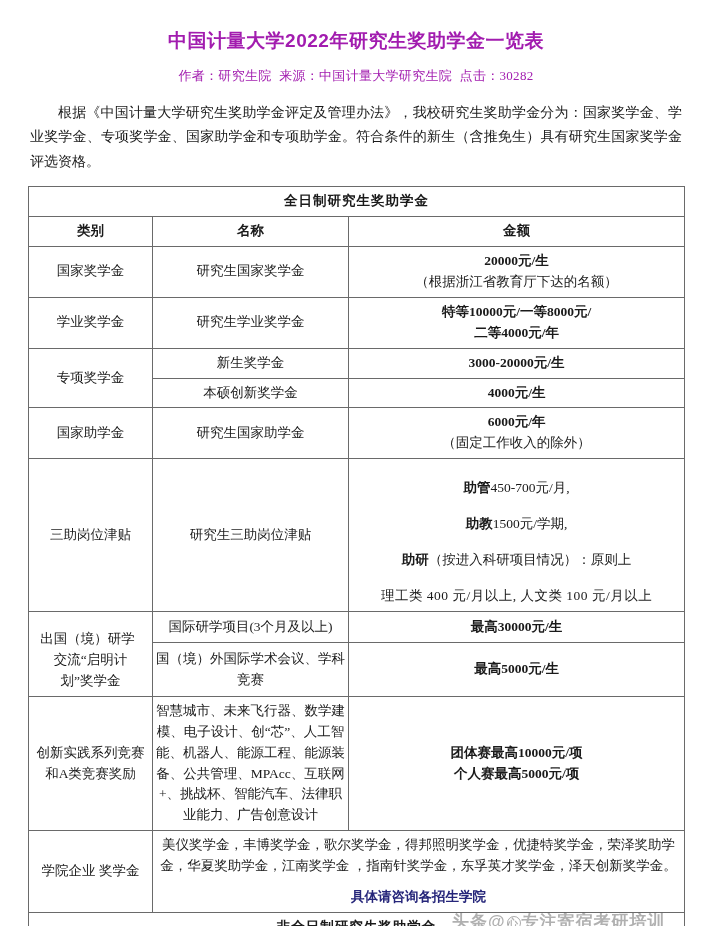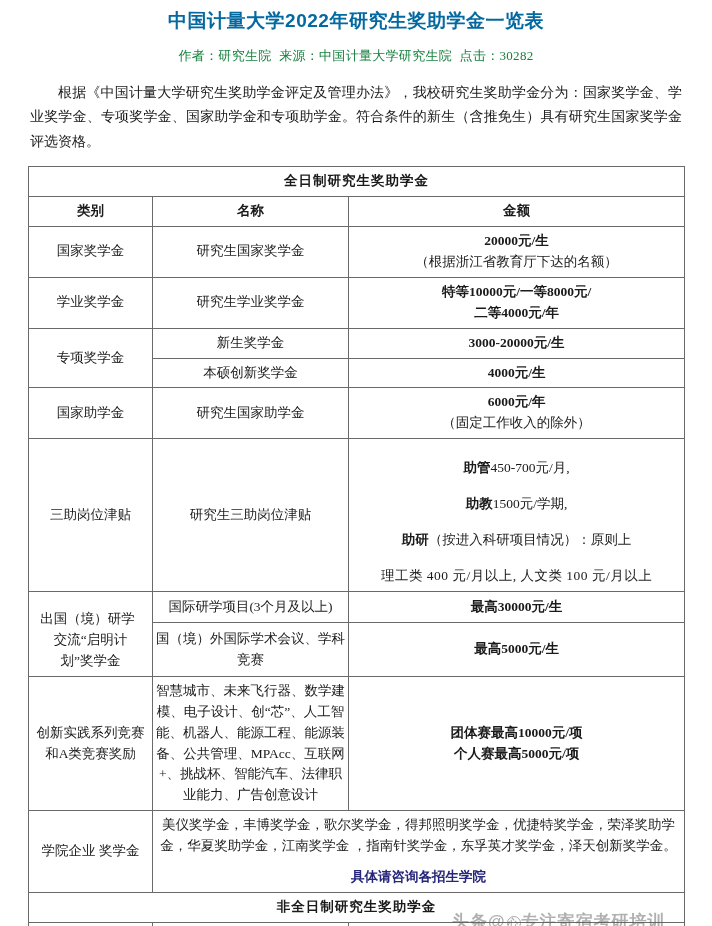--- a/index.html
+++ b/index.html
@@ -15,28 +15,28 @@
     position: relative;
   }
 
   
   .doc-title {
     text-align: center;
     font-family: "Liberation Sans", "DejaVu Sans", sans-serif;
     font-weight: bold;
     font-size: 19px;
     letter-spacing: 0.5px;
-    color: #0369a1;
-    padding-top: 8px;
+    color: #a21caf;
+    padding-top: 28px;
     line-height: 1.4;
   }
   .meta-line {
     text-align: center;
     font-size: 13px;
-    color: #15803d;
+    color: #a21caf;
     padding-top: 12px;
     letter-spacing: 0.3px;
   }
   .meta-line span { margin: 0 2px; }
 
   
   .intro {
     margin: 16px 30px 0 30px;
     font-size: 14px;
     line-height: 1.75;

